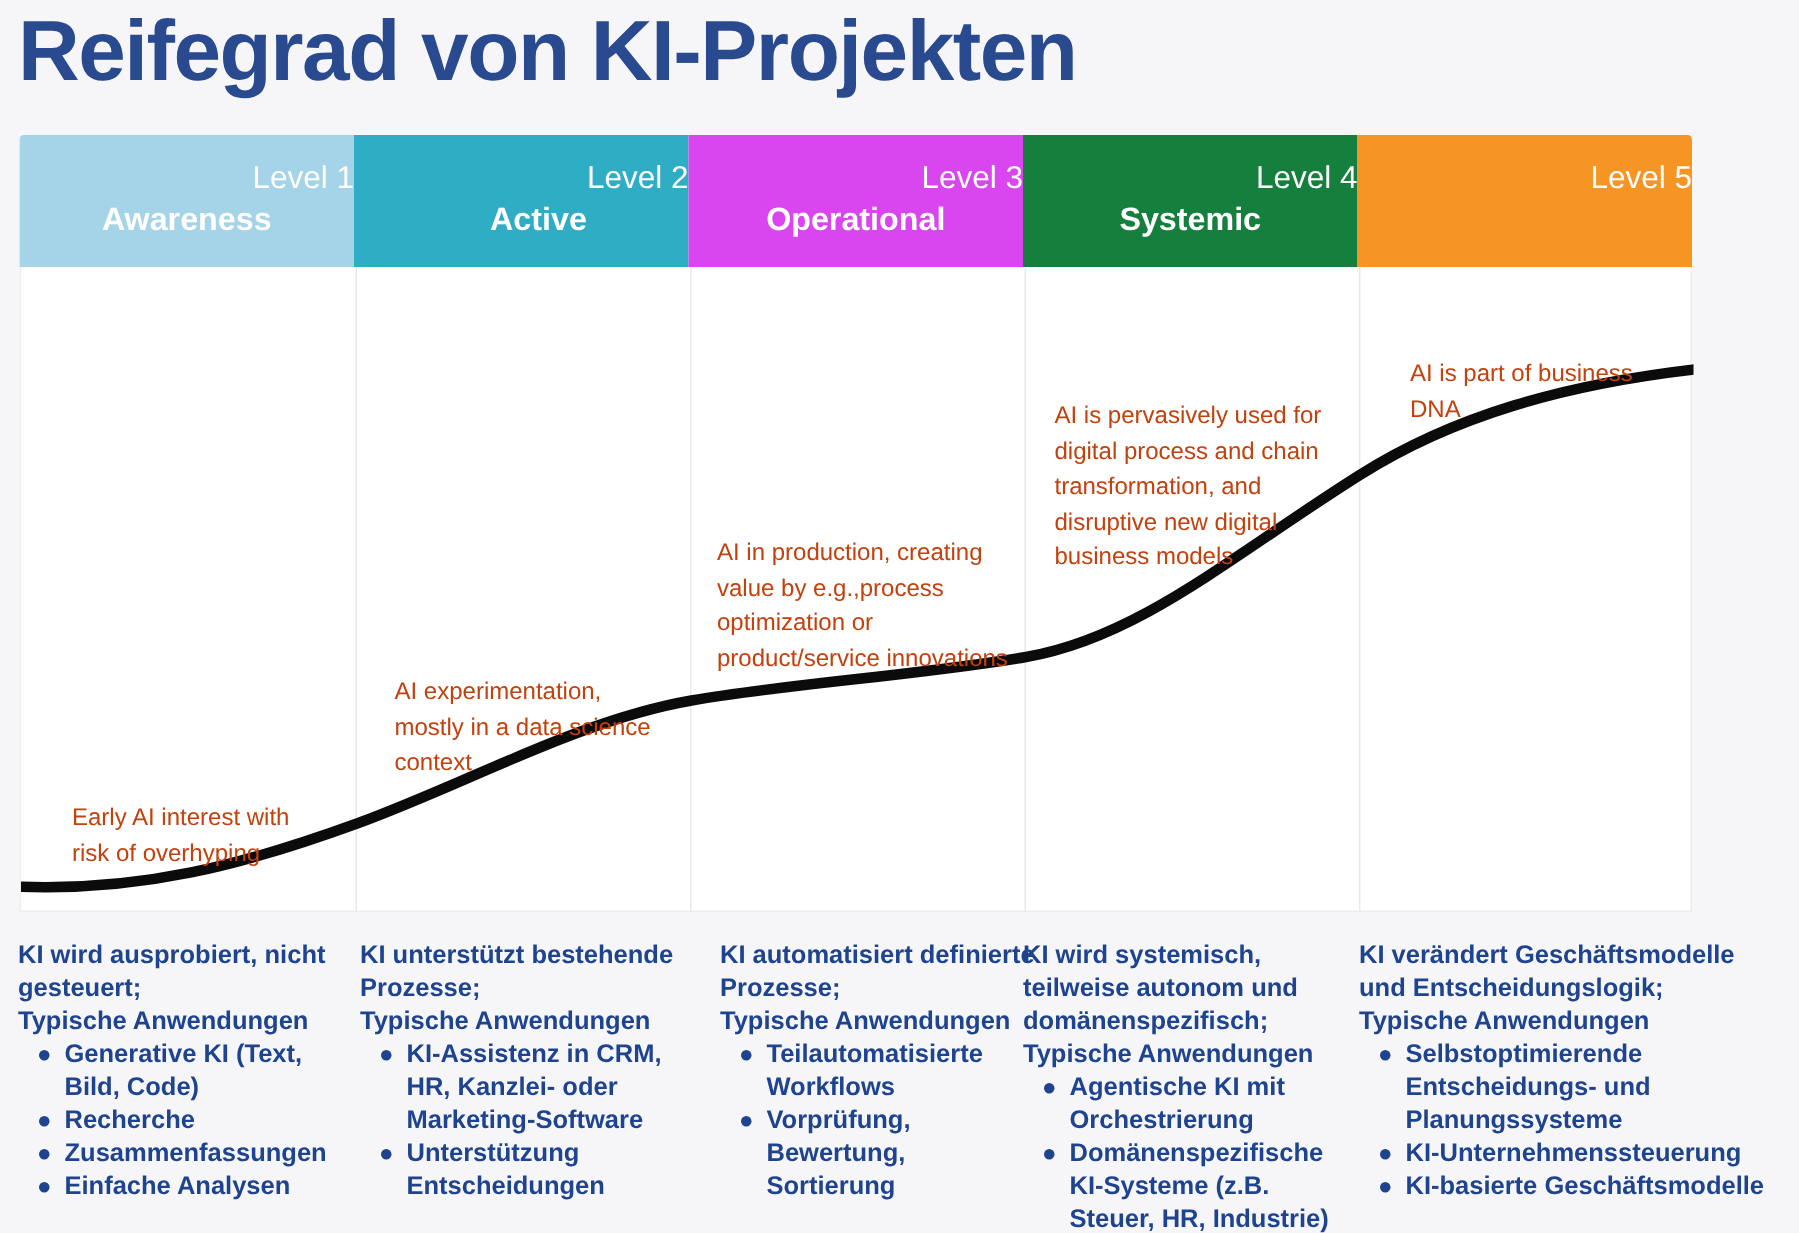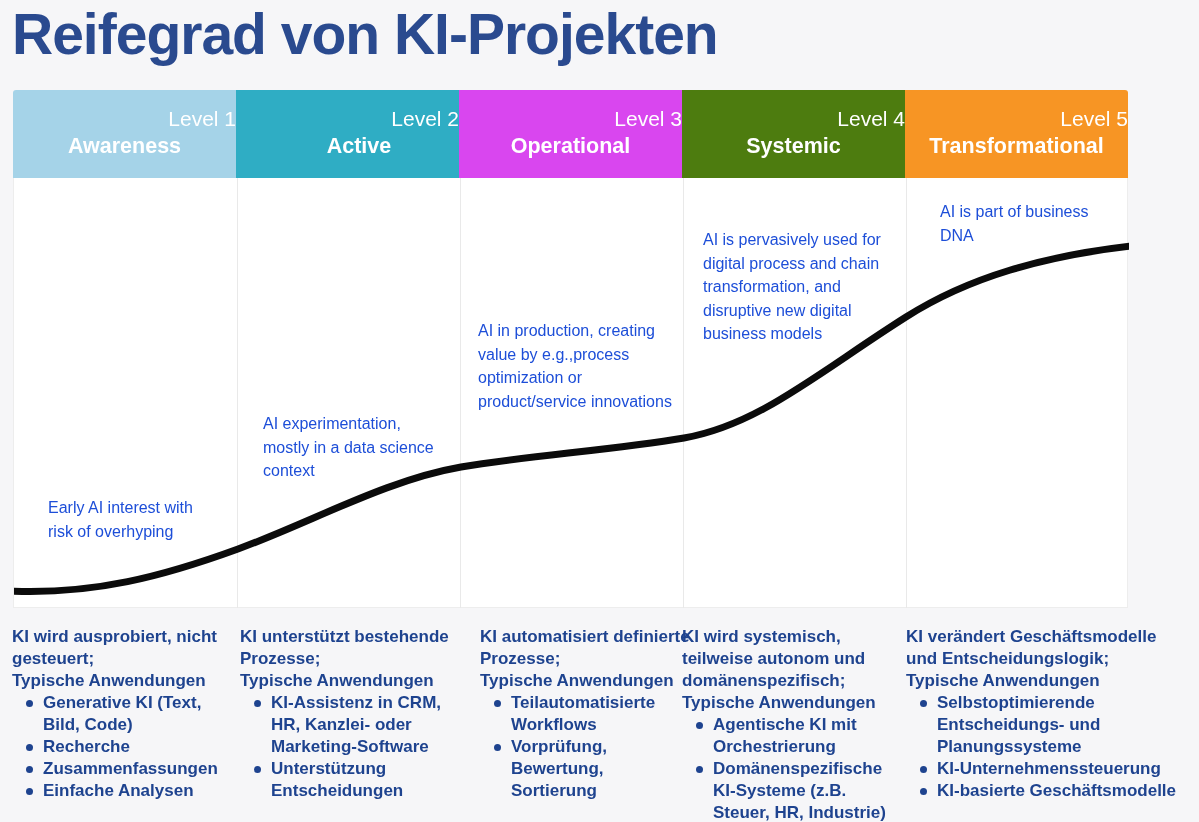--- a/index.html
+++ b/index.html
@@ -54,21 +54,22 @@
   }
   .divider-1 { left: 223px; }
   .divider-2 { left: 446px; }
   .divider-3 { left: 669px; }
   .divider-4 { left: 892px; }
   .curve-svg { position: absolute; left: 0; top: 0; width: 1115px; height: 430px; }
   .curve-note {
     position: absolute;
     font-size: 16px;
     line-height: 23.5px;
-    color: #1d4ed8;
+    color: #c2410c;
+    margin-top: 38px;
   }
   .note-1 { left: 34px;  top: 318px; width: 168px; }
   .note-2 { left: 249px; top: 234px; width: 186px; }
   .note-3 { left: 464px; top: 141px; width: 198px; }
   .note-4 { left: 689px; top: 50px;  width: 194px; }
   .note-5 { left: 926px; top: 22px;  width: 170px; }
   
   .level-details {
     position: absolute;
     left: 0; top: 626px;
@@ -114,27 +115,26 @@
       <div class="level-name">Awareness</div>
     </div>
     <div class="level-header-cell" style="background: rgb(47, 173, 196); padding-left: 23px;">
       <div class="level-label">Level 2</div>
       <div class="level-name">Active</div>
     </div>
     <div class="level-header-cell" style="background: #d946ef;">
       <div class="level-label">Level 3</div>
       <div class="level-name">Operational</div>
     </div>
-    <div class="level-header-cell" style="background: #4d7c0f;">
+    <div class="level-header-cell" style="background: #15803d;">
       <div class="level-label">Level 4</div>
       <div class="level-name">Systemic</div>
     </div>
     <div class="level-header-cell" style="background: rgb(247, 149, 36);">
       <div class="level-label">Level 5</div>
-      <div class="level-name">Transformational</div>
     </div>
   </div>
 
   <div class="maturity-panel">
     <div class="column-divider divider-1"></div>
     <div class="column-divider divider-2"></div>
     <div class="column-divider divider-3"></div>
     <div class="column-divider divider-4"></div>
 
     <svg class="curve-svg" viewBox="0 0 1115 430">

